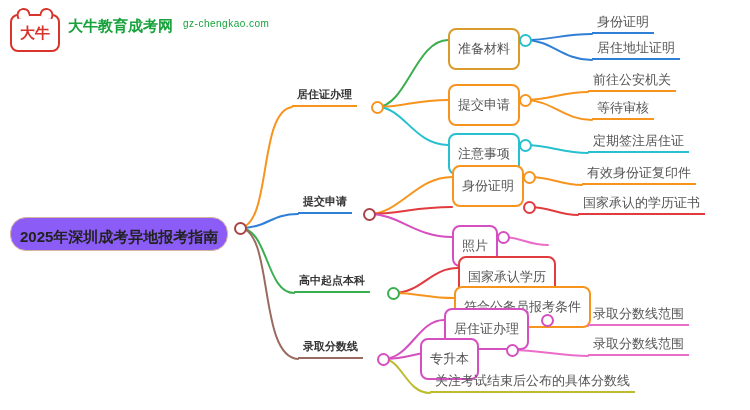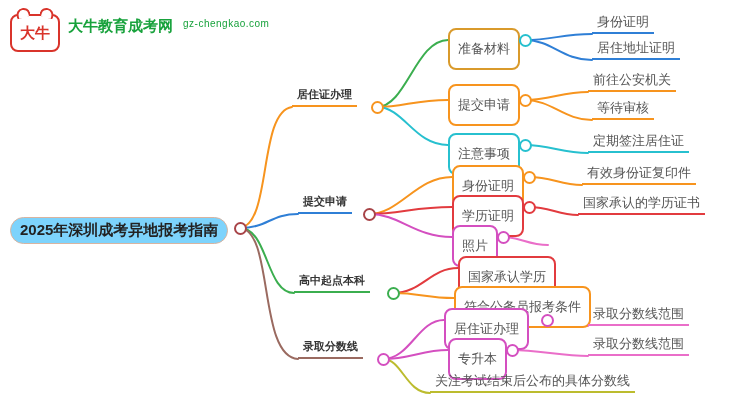--- a/index.html
+++ b/index.html
@@ -9,21 +9,21 @@
   }
   .stage{position:relative;width:750px;height:410px;background:#fff;}
   .links{position:absolute;left:0;top:0;pointer-events:none;}
   .links path{fill:none;stroke-width:2;stroke-linecap:round;}
 
   .node{position:absolute;white-space:nowrap;z-index:2;}
 
   .root{
     left:10px;top:217px;
     font-size:15px;font-weight:bold;color:#222;
-    padding:3px 9px 4px;border:1px solid #d8b4a0;border-radius:16px;background:#7dd3fc;
+    padding:10px 9px 4px;border:1px solid #d8b4a0;border-radius:16px;background:#8b5cf6;
     line-height:18px;
   }
 
   .branch{
     font-size:11px;font-weight:bold;color:#333;
     padding:1px 5px 2px;line-height:18px;
     border-bottom:2px solid;background:transparent;text-align:right;
   }
 
   .bx{
@@ -129,26 +129,25 @@
 
   <div class="dot bc-o" style="left:371px;top:101px"></div>
   <div class="dot bc-mar" style="left:363px;top:208px"></div>
   <div class="dot bc-g" style="left:387px;top:287px"></div>
   <div class="dot bc-m" style="left:377px;top:353px"></div>
 
   <div class="node bx bc-a" style="left:448px;top:28px">准备材料</div>
   <div class="node bx bc-o" style="left:448px;top:84px">提交申请</div>
   <div class="node bx bc-t" style="left:448px;top:133px">注意事项</div>
   <div class="node bx bc-o" style="left:452px;top:165px">身份证明</div>
-  <div class="node bx bc-r" style="left:452px;top:195px">学历证明</div>
   <div class="node bx bc-m" style="left:452px;top:225px">照片</div>
   <div class="node bx bc-r" style="left:458px;top:256px">国家承认学历</div>
   <div class="node bx bc-o" style="left:454px;top:286px">符合公务员报考条件</div>
   <div class="node bx bc-m" style="left:444px;top:308px">居住证办理</div>
-  <div class="node bx bc-m" style="left:448px;top:338px">专升本</div>
+  <div class="node bx bc-m" style="left:420px;top:338px">专升本</div>
 
   <div class="dot bc-t" style="left:519px;top:34px"></div>
   <div class="dot bc-o" style="left:519px;top:94px"></div>
   <div class="dot bc-t" style="left:519px;top:139px"></div>
   <div class="dot bc-o" style="left:523px;top:171px"></div>
   <div class="dot bc-r" style="left:523px;top:201px"></div>
   <div class="dot bc-m" style="left:497px;top:231px"></div>
   <div class="dot bc-m" style="left:541px;top:314px"></div>
   <div class="dot bc-m" style="left:506px;top:344px"></div>
 

